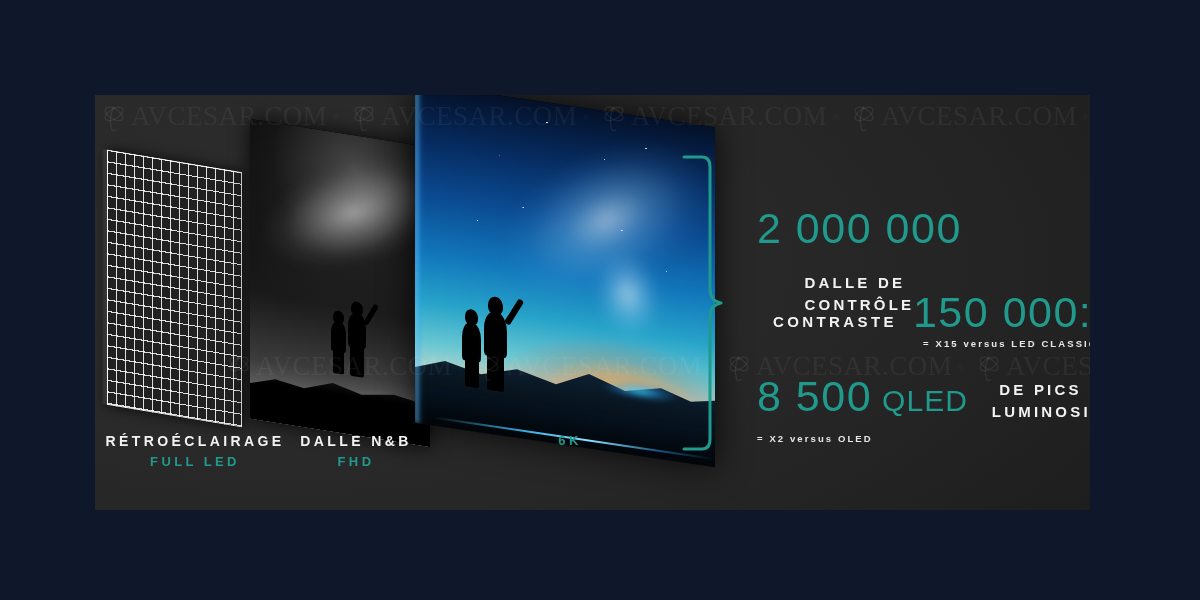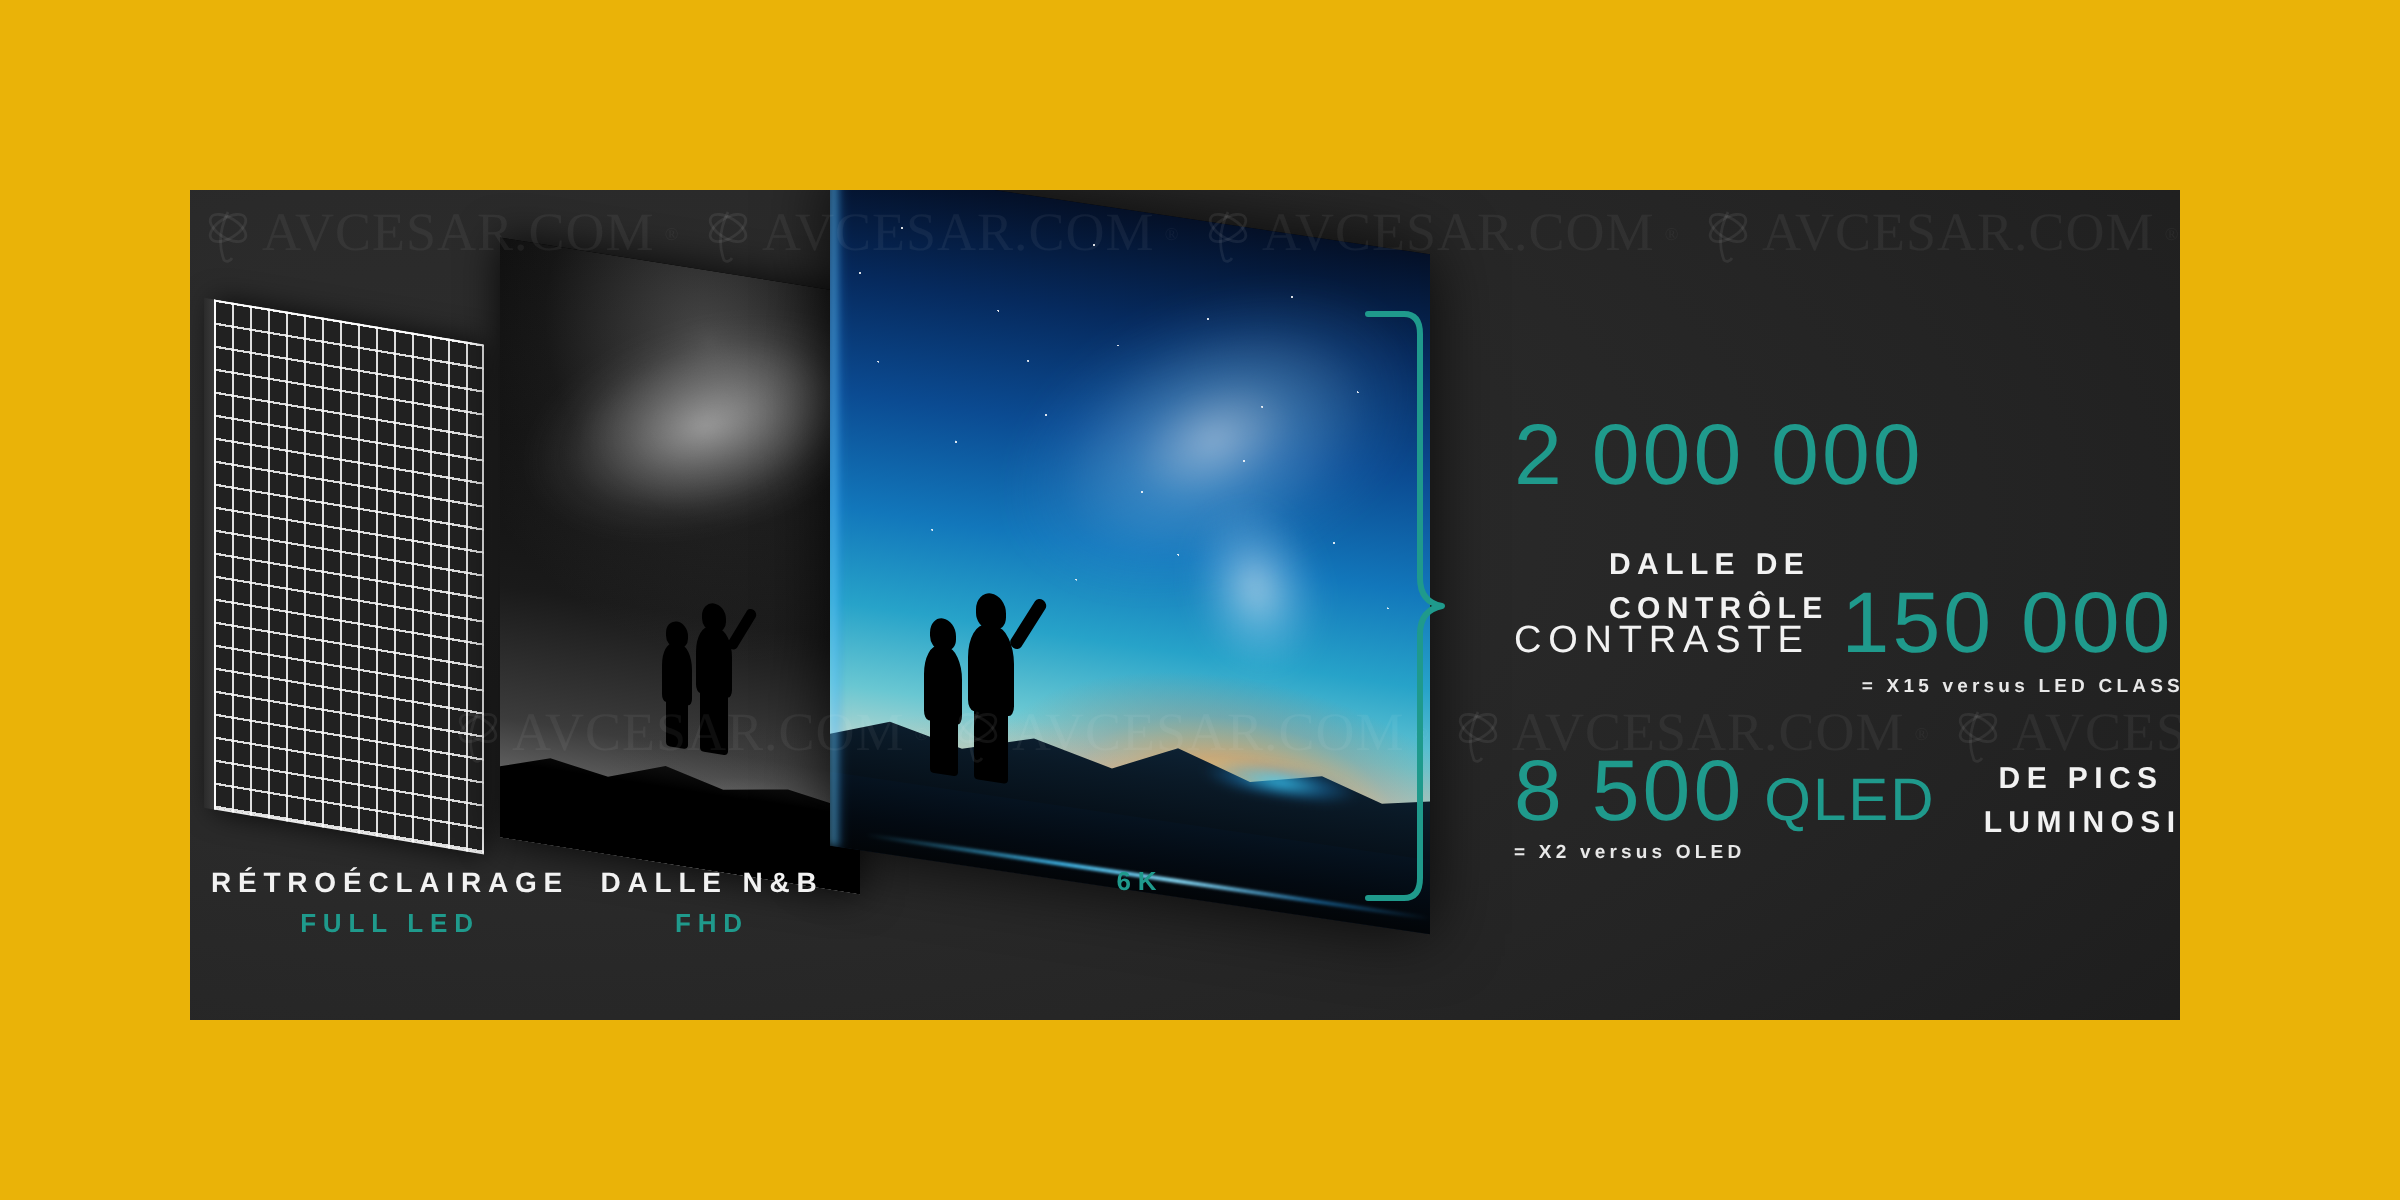--- a/index.html
+++ b/index.html
@@ -14,21 +14,21 @@
     overflow: hidden;
     font-family: "Liberation Sans", sans-serif;
     -webkit-font-smoothing: antialiased;
   }
 
   
   #stage {
     position: relative;
     width: 1200px;
     height: 600px;
-    background: #eab308;
+    background: #0f172a;
   }
 
   
   #content {
     position: absolute;
     left: 95px;
     top: 95px;
     width: 995px;
     height: 415px;
     overflow: hidden;
@@ -292,39 +292,40 @@
   }
   .sub {
     color: #e8e8e8;
     font-size: 9.5px;
     font-weight: 700;
     letter-spacing: 2.1px;
     line-height: 1;
   }
   .lbl-word {
     color: #f2f2f2;
-    font-size: 19px;
-    font-weight: 400;
+    font-size: 15px;
+    font-weight: 700;
     letter-spacing: 3.4px;
+    margin-left: 16px;
   }
 
   
   #stat-zones { left: 662px; top: 112px; display: flex; align-items: center; gap: 22px; flex-direction: column; }
   #stat-zones .cap { text-align: left; }
 
   
   #stat-contrast { left: 662px; top: 196px; }
   #stat-contrast .row { display: flex; align-items: baseline; gap: 16px; }
   #stat-contrast .sub { margin-top: 5px; text-align: right; padding-right: 2px; }
 
   
   #stat-nits { left: 662px; top: 280px; display: flex; align-items: flex-start; gap: 24px; }
   #stat-nits .nits-num { display: flex; align-items: baseline; gap: 10px; }
   #stat-nits .nits-unit { color: #1f9a8c; font-size: 30px; letter-spacing: 1px; }
-  #stat-nits .sub { margin-top: 4px; }
+  #stat-nits .sub { margin-top: 16px; }
   #stat-nits .cap { text-align: right; padding-top: 4px; }
 
   
   .layer-label {
     position: absolute;
     z-index: 8;
     text-align: center;
     white-space: nowrap;
   }
   .layer-label .t1 {

